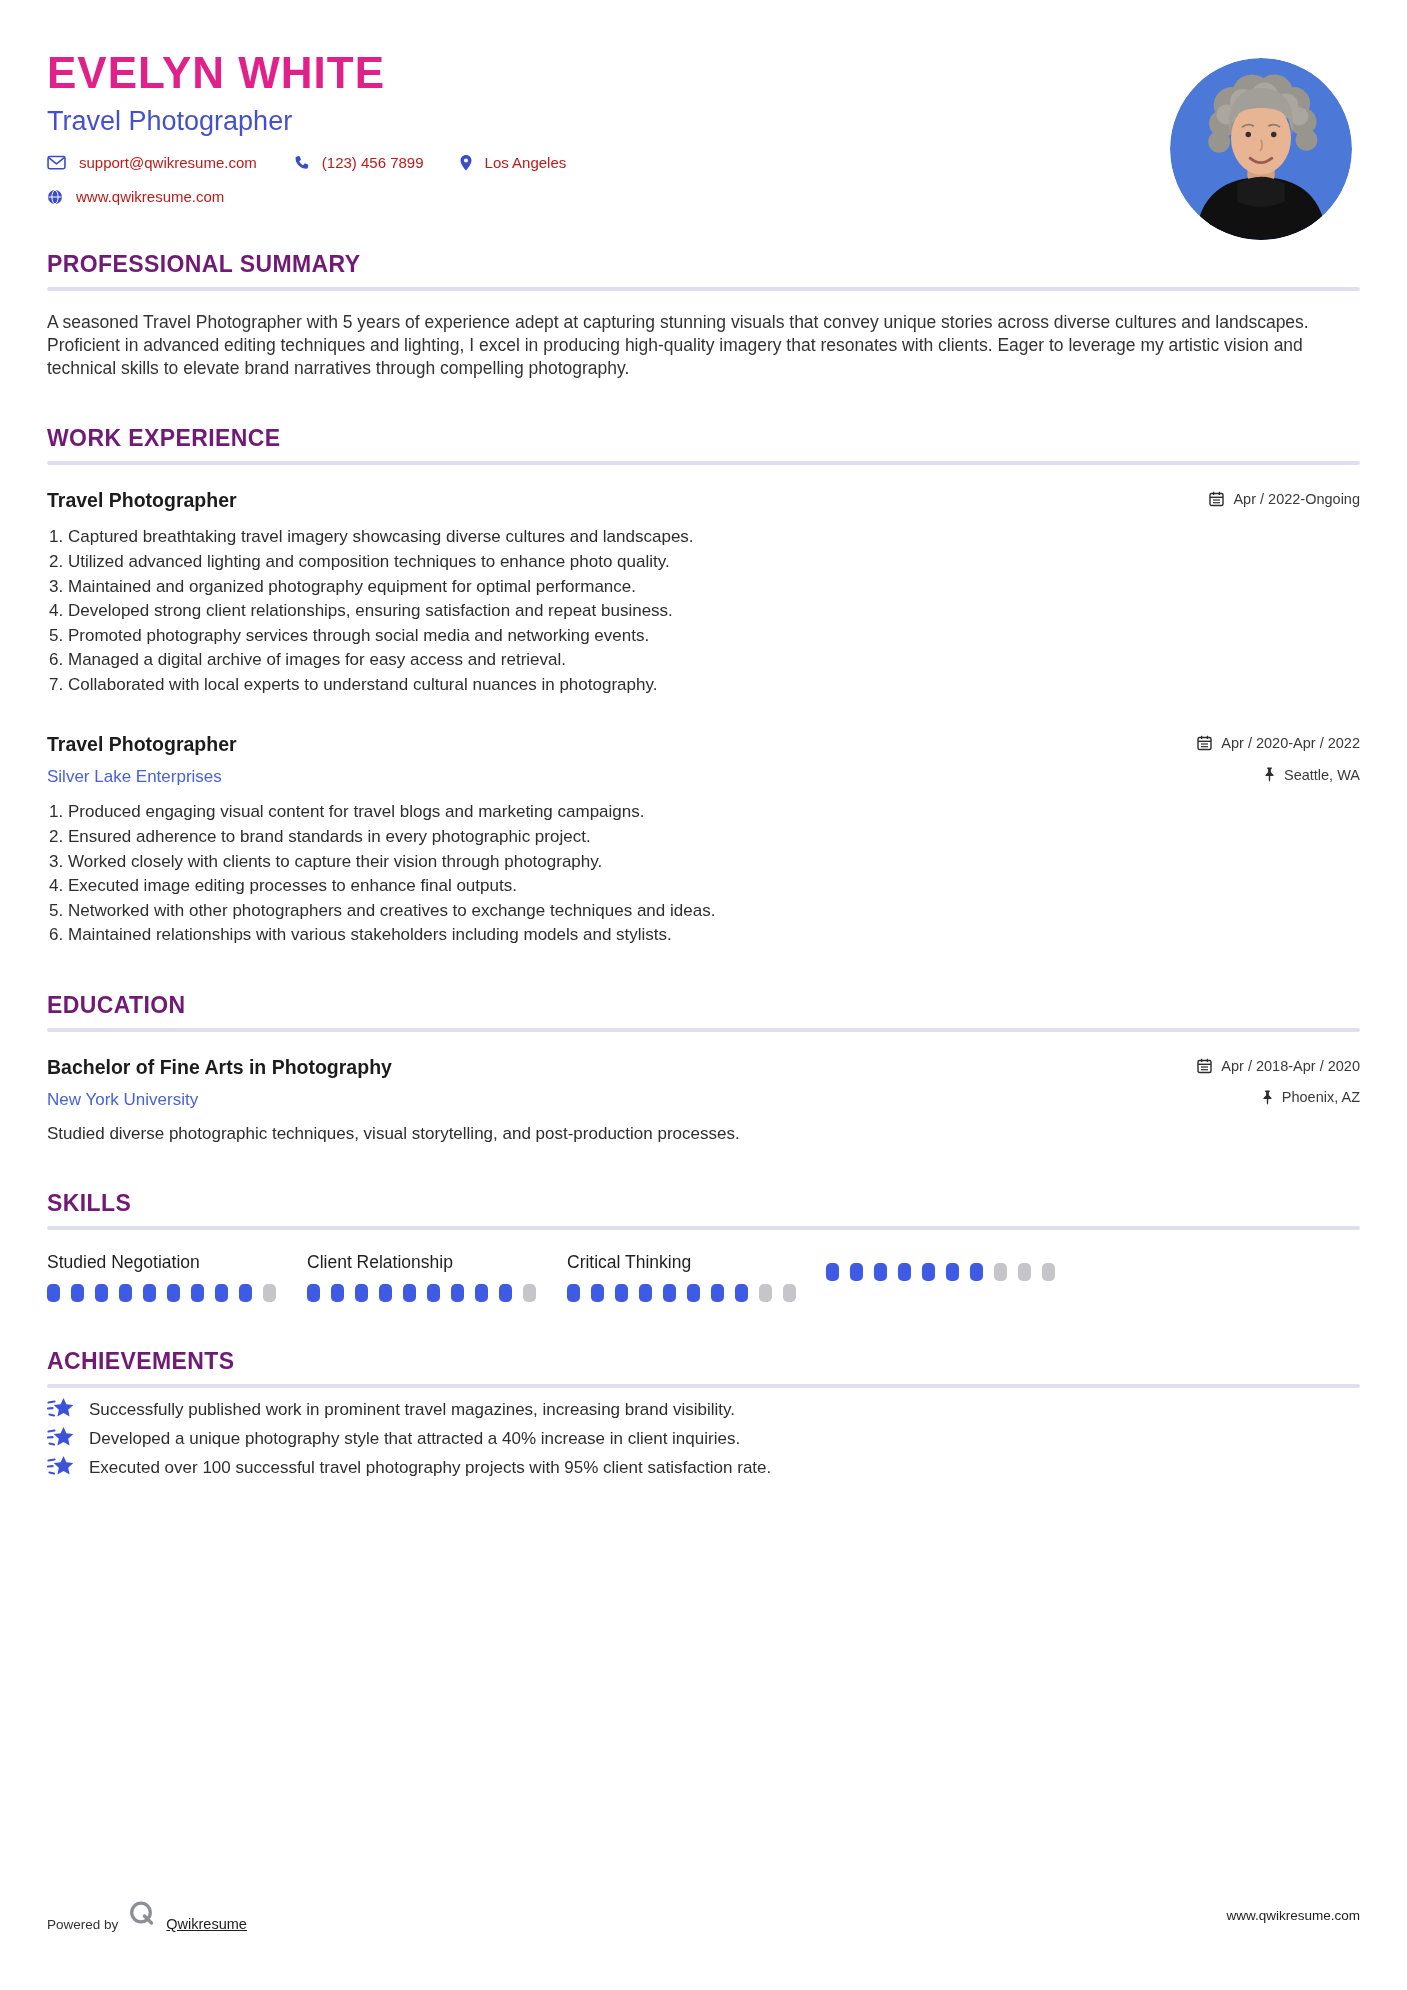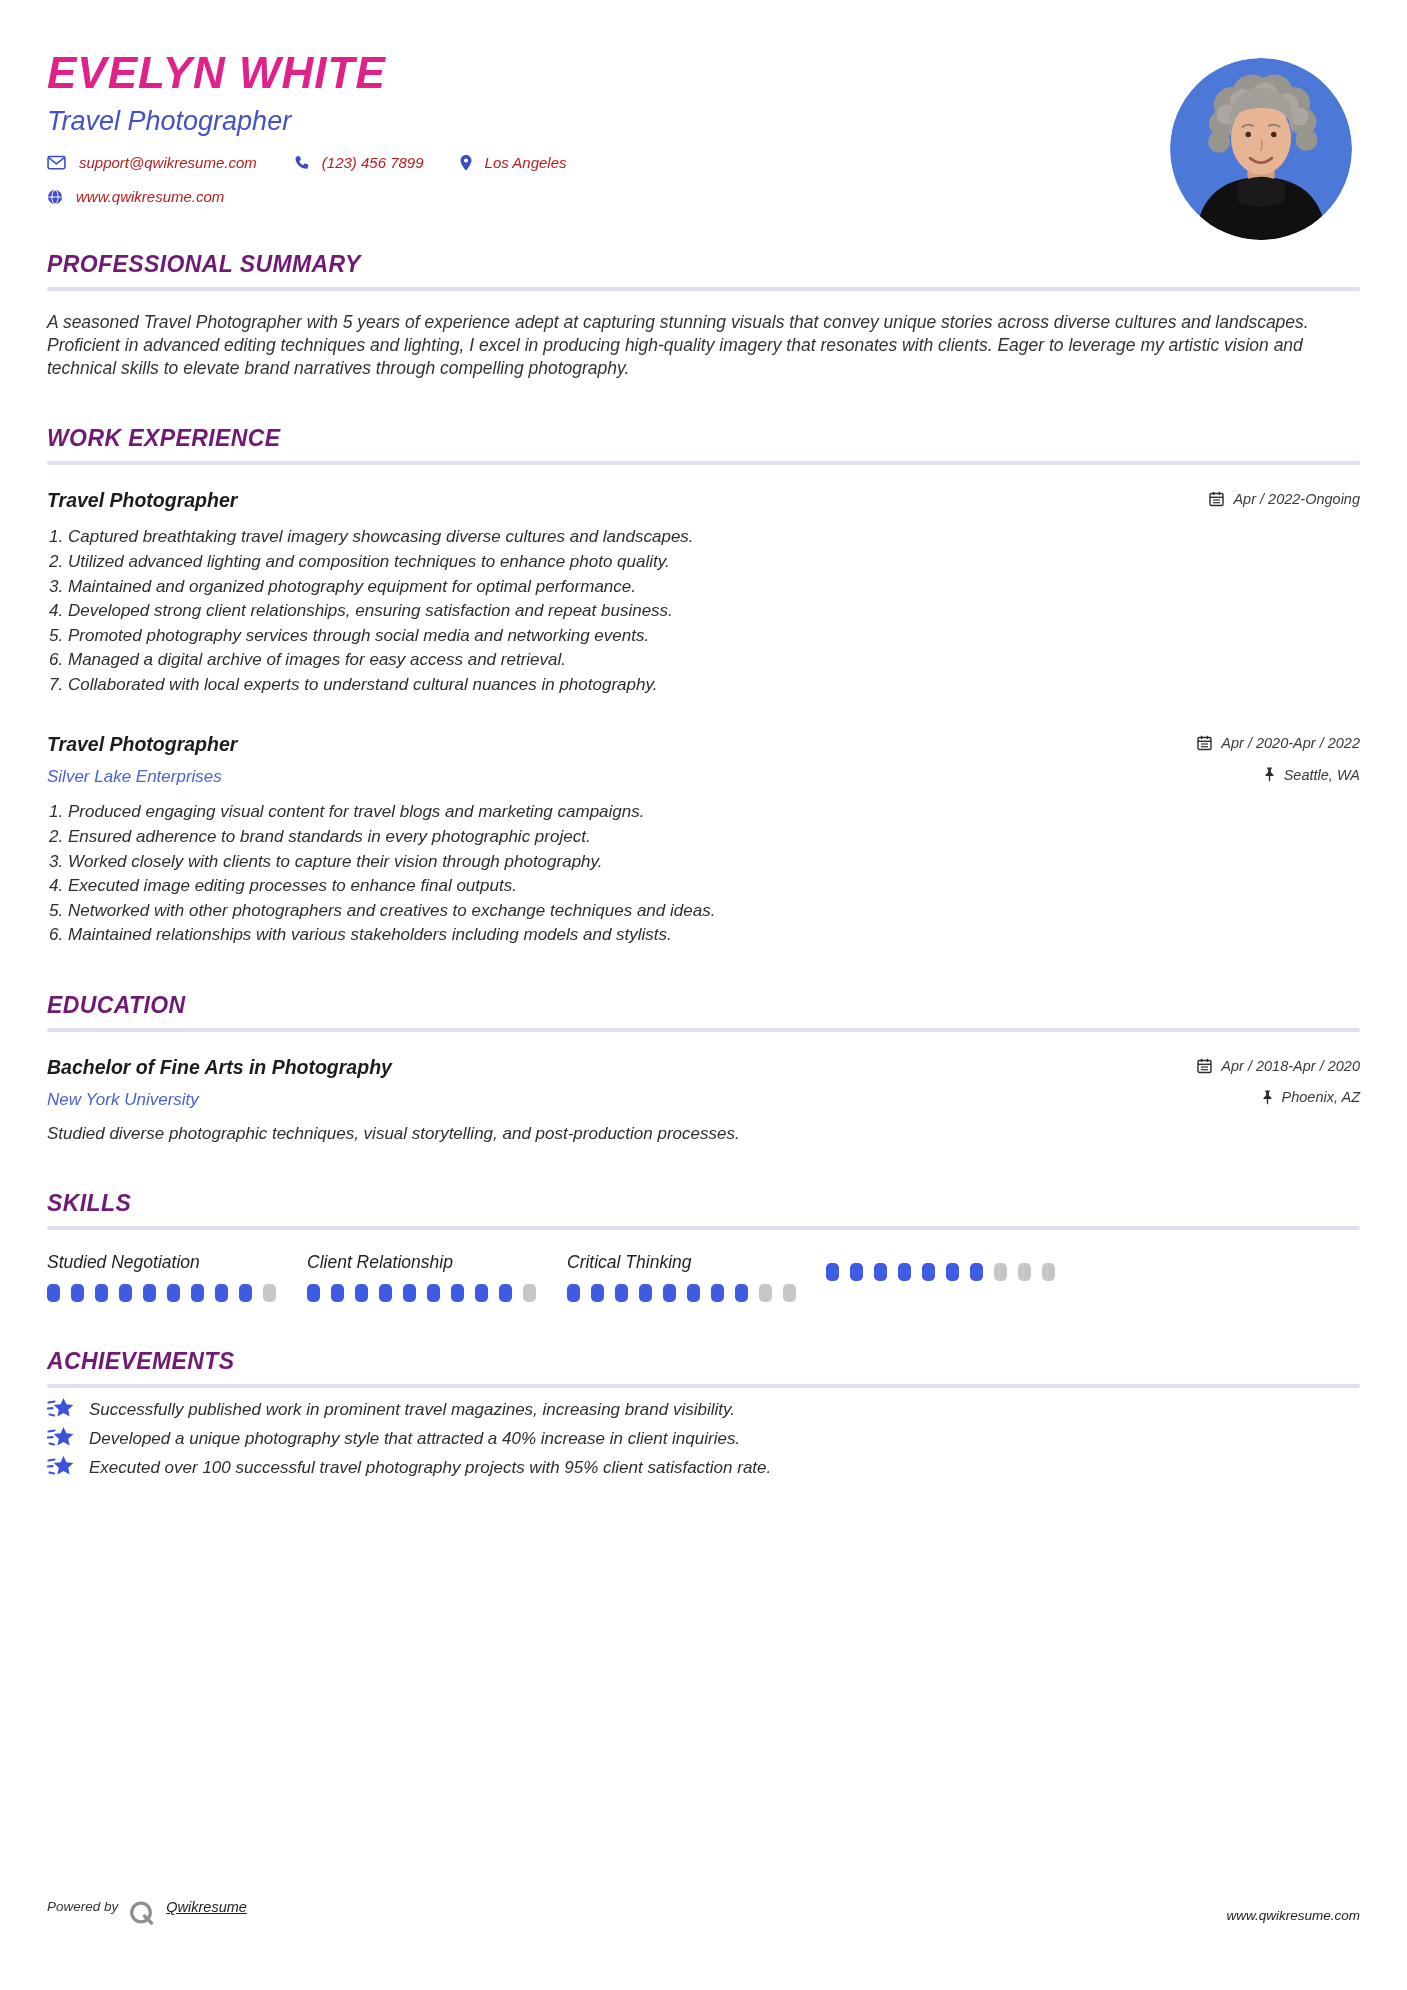--- a/index.html
+++ b/index.html
@@ -1,20 +1,20 @@
 <!DOCTYPE html>
 <html><head>
 <meta charset="utf-8">
 <style>
   html,body { margin:0; padding:0; background:#ffffff; }
   .page {
     width:1407px; min-height:1990px; box-sizing:border-box;
     padding:50px 47px 58px 47px;
     position:relative; display:flex; flex-direction:column;
-    font-family:"Liberation Sans", sans-serif; color:#2e2e2e; background:#fff;font-style:italic;
+    font-family:"Liberation Sans", sans-serif; color:#2e2e2e; background:#fff;
   }
   
   .header { position:relative; }
   .person-name { margin:0; font-size:44px; line-height:1.05; font-weight:800; letter-spacing:1px; color:#e0218a; }
   .person-title { margin-top:10px; font-size:27px; font-weight:500; color:#4451c8; }
   .contact-row { display:flex; align-items:center; margin-top:17px; }
   .contact-item { display:flex; align-items:center; gap:13px; margin-right:36px; font-size:15px; color:#b91c1c; }
   .contact-item svg { flex:0 0 auto; display:block; }
   .avatar { position:absolute; top:8px; right:8px; width:182px; height:182px; border-radius:50%; overflow:hidden; }
   .avatar svg { display:block; width:100%; height:100%; }
@@ -40,21 +40,21 @@
   .skill-dots { display:flex; gap:11px; margin-top:11px; }
   .dot { width:13px; height:18px; border-radius:5px; background:#c6c6ca; }
   .dot.on { background:#3f5be4; }
   
   .ach-list { margin-top:8px; }
   .ach-item { display:flex; align-items:center; gap:15px; }
   .ach-item svg { flex:0 0 auto; }
   .ach-text { font-size:17px; color:#2e2e2e; }
   
   .footer { margin-top:auto; display:flex; justify-content:space-between; align-items:center; }
-  .footer-left { display:flex; align-items:flex-start; gap:9px; font-size:13.5px; color:#333; }
+  .footer-left { display:flex; align-items:flex-end; gap:9px; font-size:13.5px; color:#333; }
   .brand-link { font-size:14.5px; font-weight:500; color:#1d1d1d; text-decoration:underline; cursor:pointer; }
   .footer-site { font-size:13.5px; color:#1d1d1d; }
 </style>
 </head>
 <body>
 
 <div class="page">
 
   <div class="header">
     <h1 class="person-name">EVELYN WHITE</h1>

